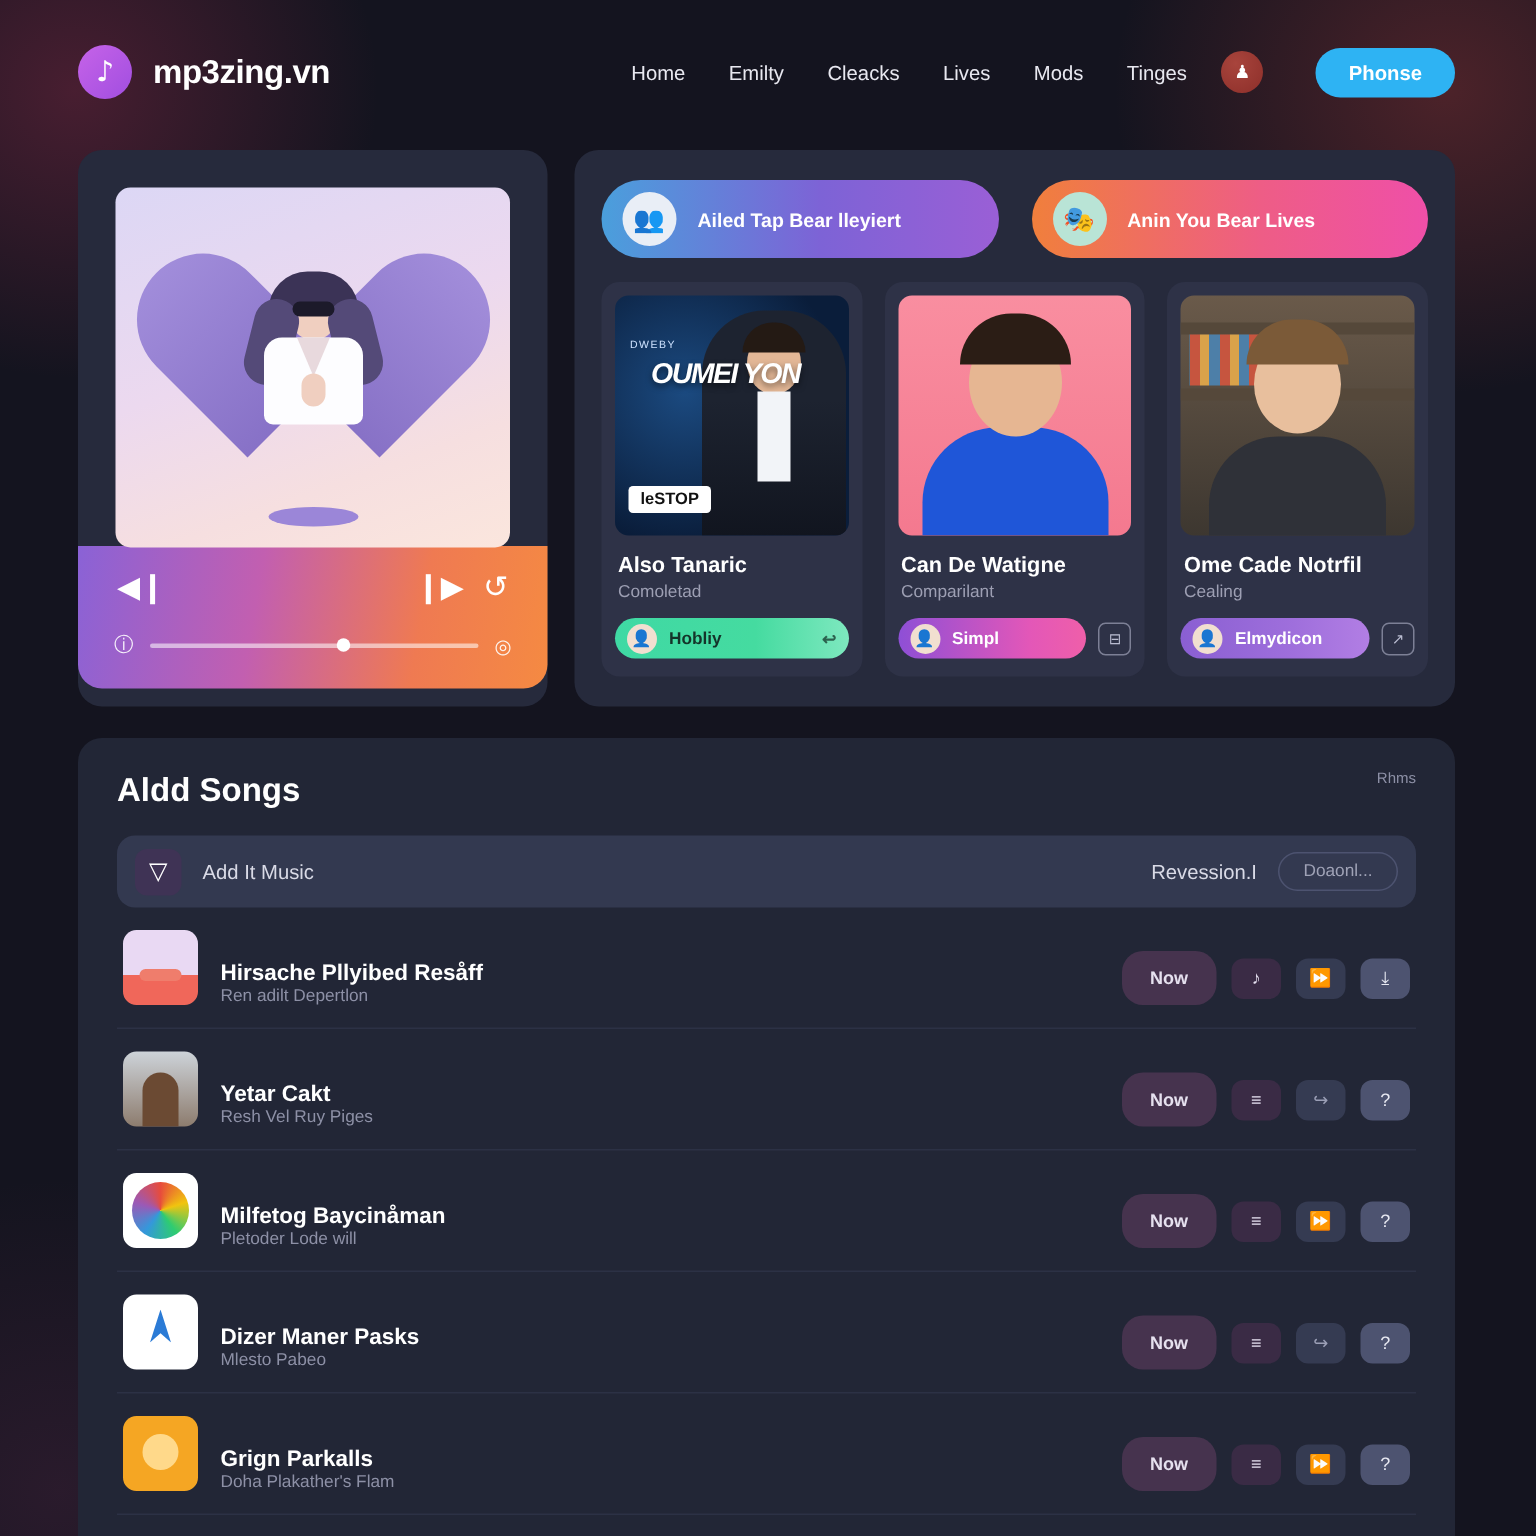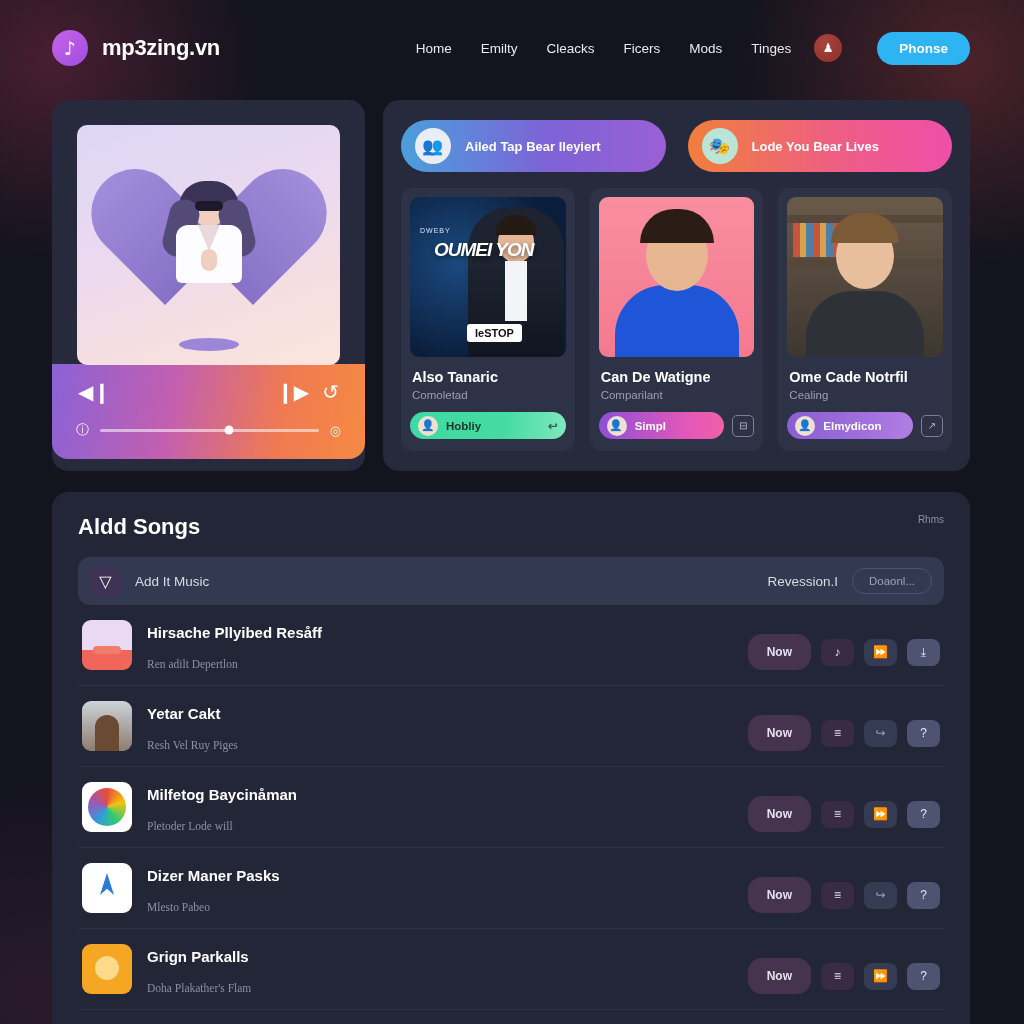--- a/index.html
+++ b/index.html
@@ -143,21 +143,21 @@
     display:flex;align-items:center;justify-content:center;
     font-size:10px;color:#b9bcd0;cursor:pointer;flex:0 0 auto;
   }
 
   
   .art1 { background: radial-gradient(circle at 30% 40%, #1b4a80, #0a1d3a 70%); }
   .art1 .a-title { position:absolute; left:24px; top:44px; font-size:19px; font-weight:bold;
     font-style:italic; color:#fff; line-height:.92; letter-spacing:-1px; text-shadow:0 2px 4px rgba(0,0,0,.5);}
   .art1 .a-kicker{ position:absolute; left:10px; top:30px; font-size:7px; color:#cfe3ff; letter-spacing:1px;}
   .art1 .a-badge { position:absolute; left:9px; bottom:15px; background:#fff; color:#111;
-    font-size:11px; font-weight:bold; padding:3px 8px; border-radius:3px;margin-left:48px;}
+    font-size:11px; font-weight:bold; padding:3px 8px; border-radius:3px;}
   .art1 .person { position:absolute; right:2px; bottom:0; width:96px; height:150px;
     background: linear-gradient(180deg,#1d2330 40%, #11151f); border-radius:42px 42px 0 0;}
   .art1 .p-head { position:absolute; left:50%; top:14px; transform:translateX(-50%);
     width:36px;height:42px;border-radius:18px/21px;background:#e3b796;}
   .art1 .p-hair { position:absolute; left:-3px; top:-6px; width:42px;height:20px;border-radius:21px 21px 0 0;background:#241a14;}
   .art1 .p-shirt{ position:absolute; left:50%; top:54px; transform:translateX(-50%);
     width:22px;height:60px;background:#f2f4f8;}
   .art2 { background: linear-gradient(180deg,#f98ea0,#f4798f); }
   .art2 .p-head { position:absolute; left:50%; top:22px; transform:translateX(-50%);
     width:62px;height:72px;border-radius:31px/36px;background:#e6b692;}
@@ -214,21 +214,21 @@
   .t3:after{content:"";position:absolute;left:6px;top:6px;width:38px;height:38px;border-radius:50%;
     background: conic-gradient(#e74c3c,#f1c40f,#2ecc71,#3498db,#9b59b6,#e74c3c);}
   .t4 { background:#fff; }
   .t4:after{content:"";position:absolute;left:18px;top:10px;width:14px;height:22px;background:#2b7bd6;
     clip-path: polygon(50% 0,100% 100%,50% 72%,0 100%);}
   .t5 { background:#f5a623; }
   .t5:after{content:"";position:absolute;left:13px;top:12px;width:24px;height:24px;border-radius:50%;background:#ffd98a;}
 
   .row-text { flex:1; min-width:0; }
   .row-title { font-size:15px; font-weight:bold; color:#fff; }
-  .row-sub { font-size:11.5px; color:#8d90a6; margin-top:17px;font-family:Liberation Serif, serif; }
+  .row-sub { font-size:11.5px; color:#8d90a6; margin-top:1px; }
 
   .row-actions { display:flex; align-items:center; gap:10px; }
   .now-pill {
     background:#46334e; color:#e6e1ef; font-size:12px; font-weight:bold;
     padding:11px 19px; border-radius:14px; border:none; cursor:pointer;
   }
   .act {
     width:33px;height:27px;border-radius:8px; border:none; cursor:pointer;
     display:flex;align-items:center;justify-content:center;font-size:12px;
   }
@@ -247,21 +247,21 @@
 
   <div class="header">
     <div class="brand">
       <div class="brand-logo">♪</div>
       <div class="brand-name">mp3zing.vn</div>
     </div>
     <div class="nav">
       <div class="nav-item">Home</div>
       <div class="nav-item">Emilty</div>
       <div class="nav-item">Cleacks</div>
-      <div class="nav-item">Ficers</div>
+      <div class="nav-item">Lives</div>
       <div class="nav-item">Mods</div>
       <div class="nav-item">Tinges</div>
       <div class="nav-avatar">♟</div>
       <button class="btn-phonse">Phonse</button>
     </div>
   </div>
 
   <div class="hero">
 
     <div class="player-card">
@@ -301,21 +301,21 @@
     </div>
 
     <div class="right-panel">
       <div class="banner-row">
         <div class="banner b1">
           <span class="banner-av">👥</span>
           <span class="banner-text">Ailed Tap Bear lleyiert</span>
         </div>
         <div class="banner b2">
           <span class="banner-av">🎭</span>
-          <span class="banner-text">Lode You Bear Lives</span>
+          <span class="banner-text">Anin You Bear Lives</span>
         </div>
       </div>
 
       <div class="cards-row">
 
         <div class="mcard">
           <div class="mcard-img art1">
             <div class="person">
               <div class="p-head">
                 <div class="p-hair"></div>

